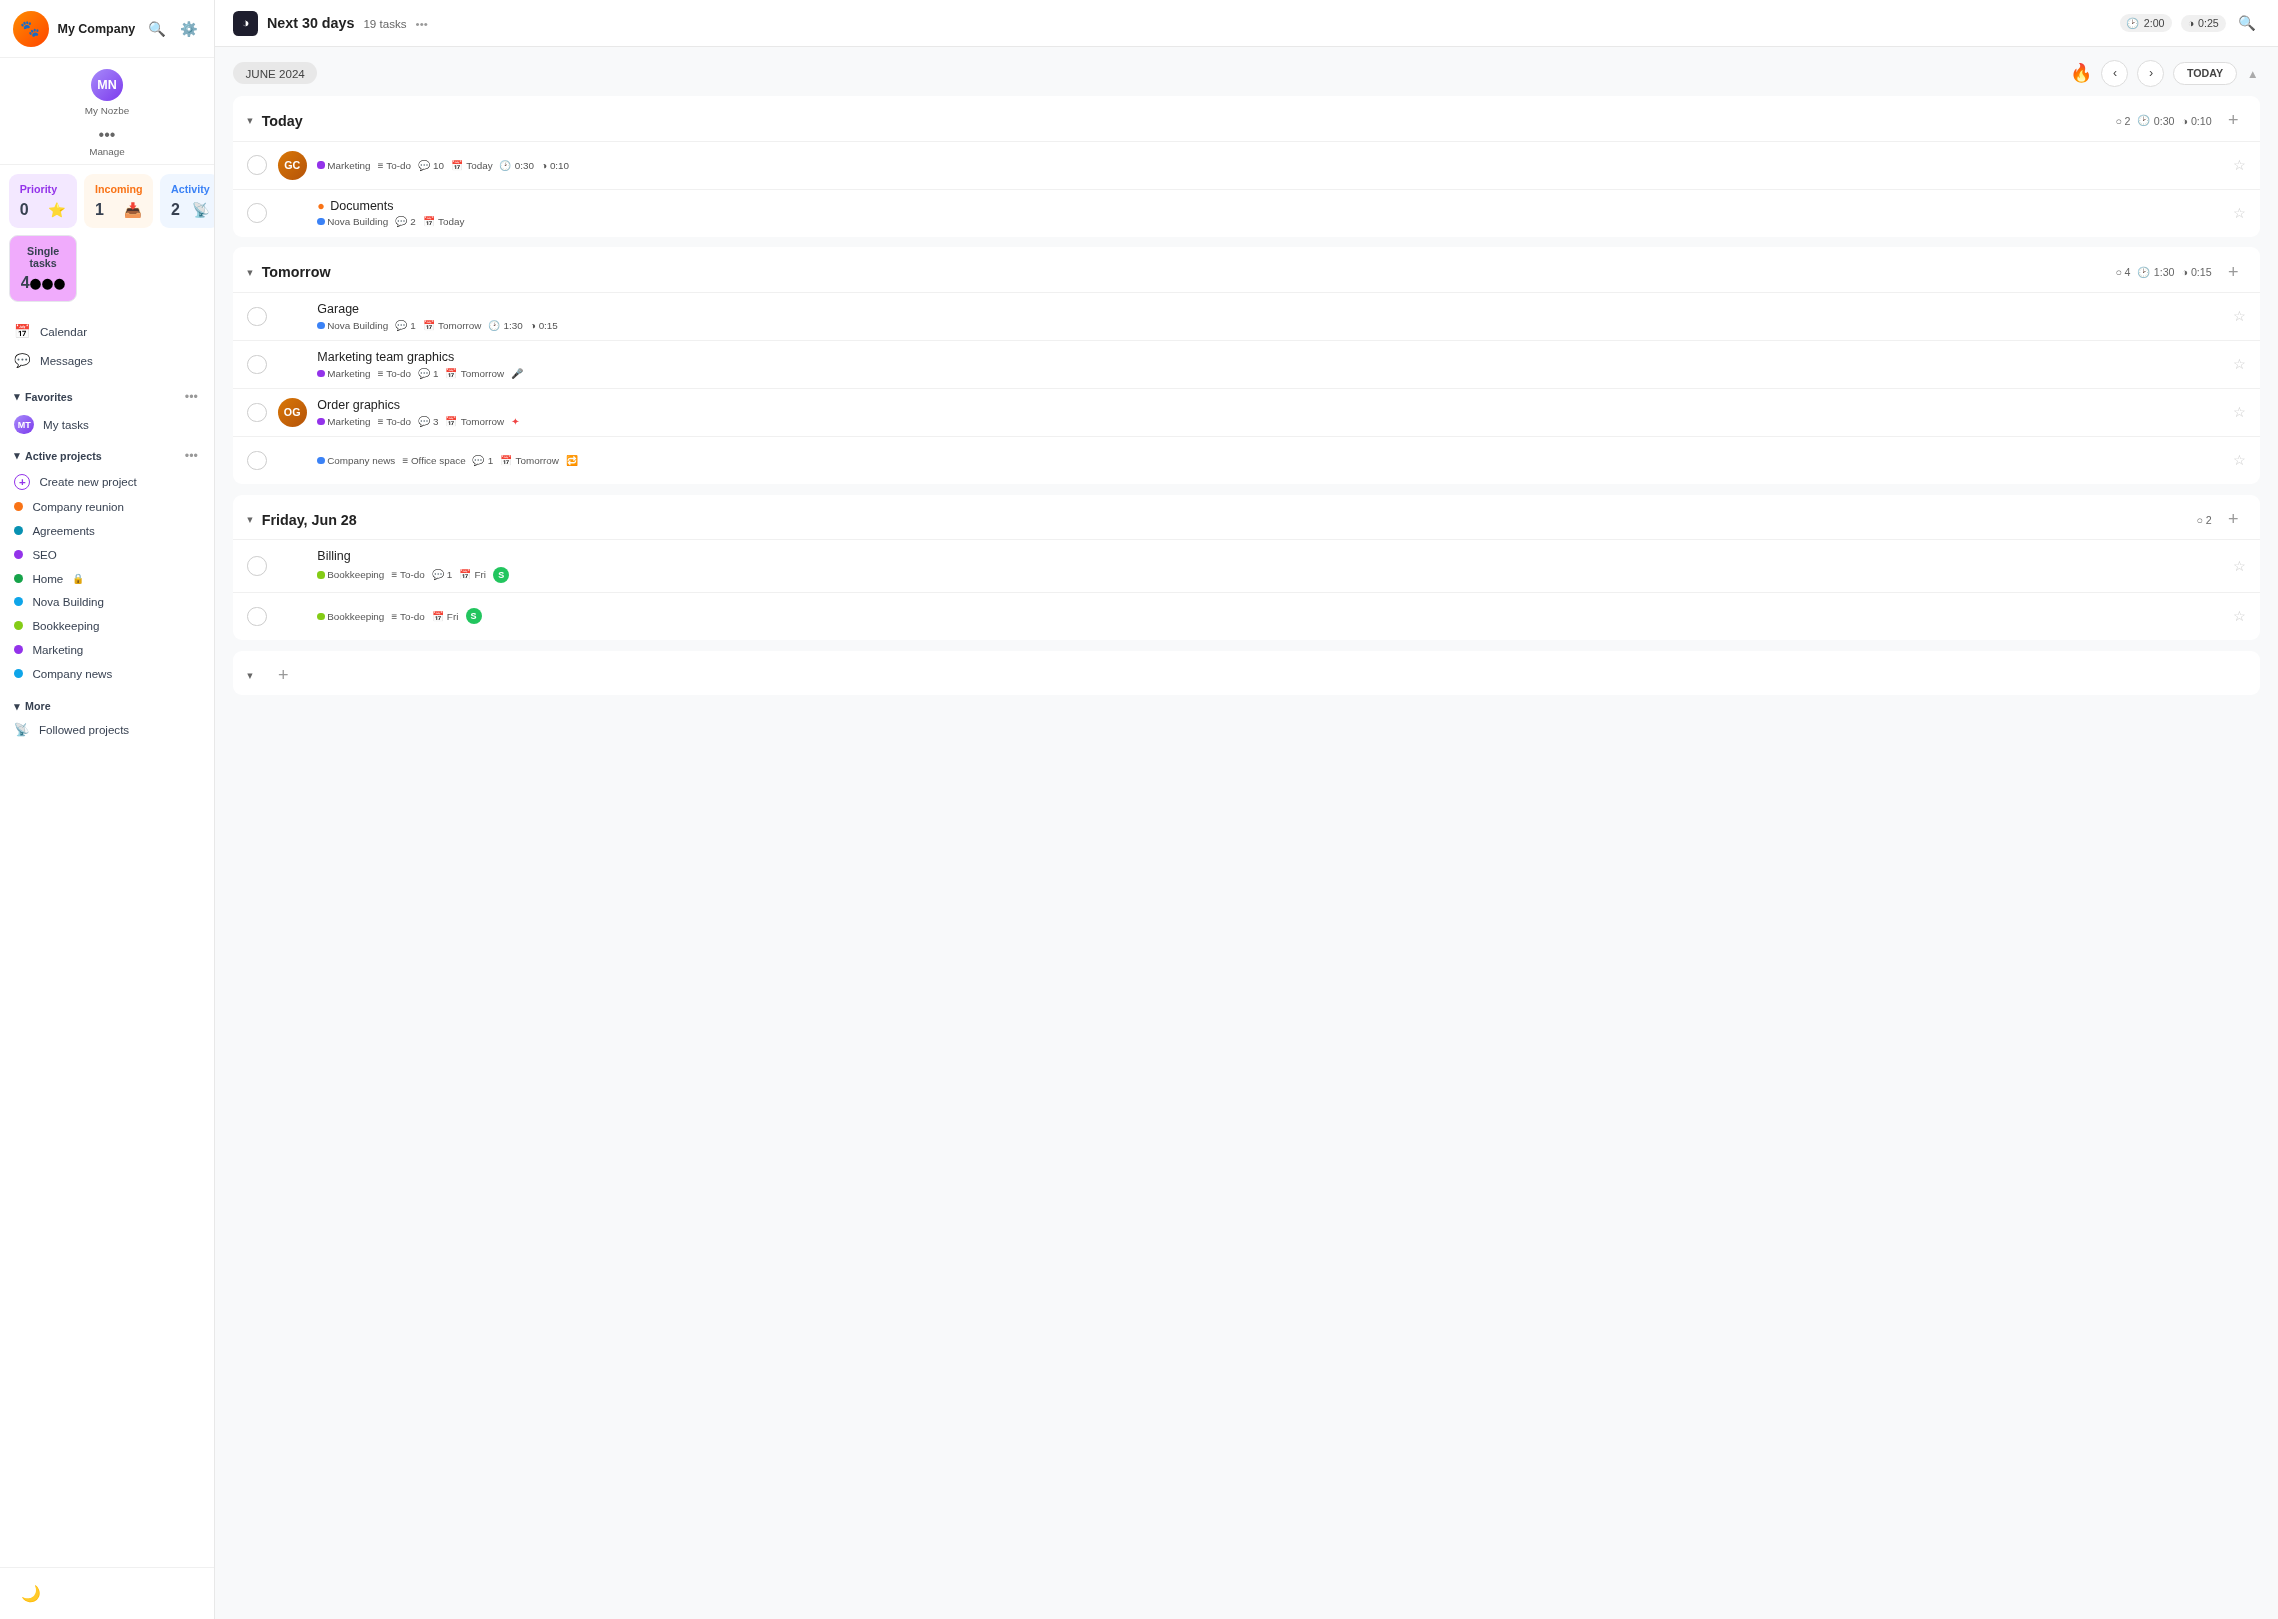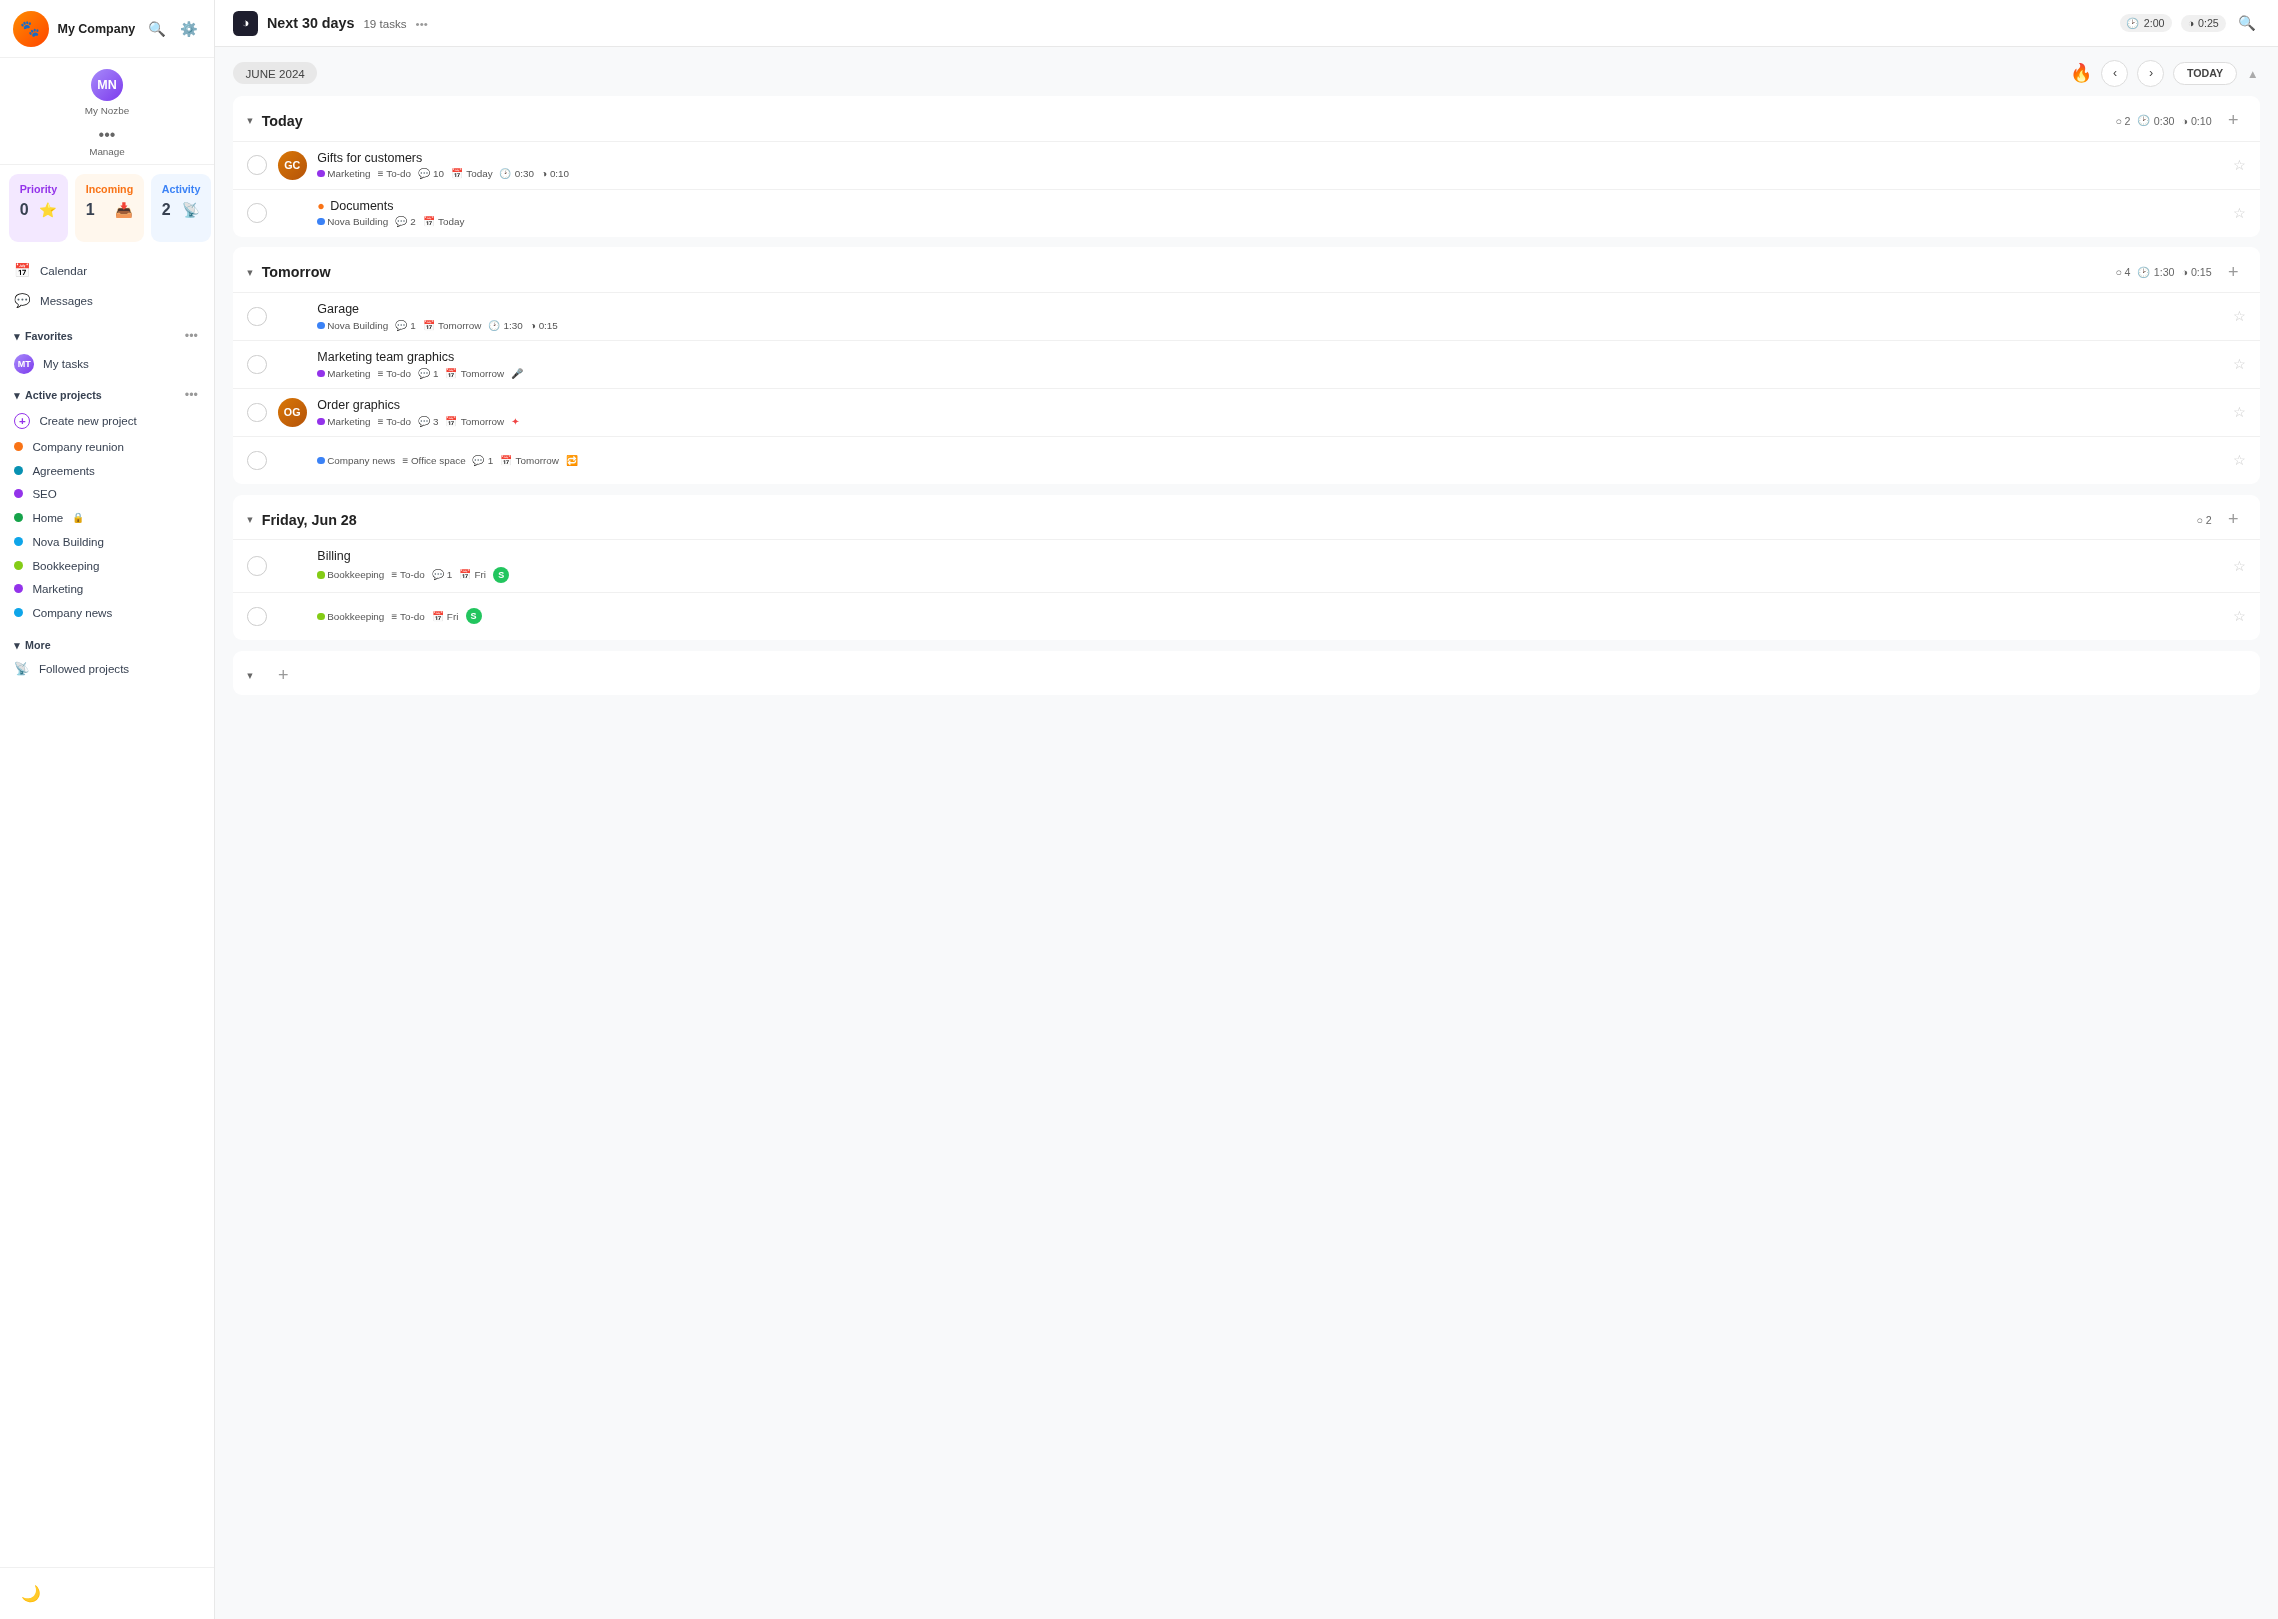--- a/index.html
+++ b/index.html
@@ -12,21 +12,21 @@
     .company-name { font-weight: 600; font-size: 12.5px; color: #222; flex: 1; }
     .sidebar-header-icons { display: flex; gap: 7.2px; }
     .icon-btn { width: 25px; height: 25px; border-radius: 5.4px; border: none; background: none; cursor: pointer; display: flex; align-items: center; justify-content: center; color: #666; font-size: 14.3px; }
     .user-avatar { width: 32px; height: 32px; border-radius: 50%; background: linear-gradient(135deg, #a78bfa, #7c3aed); display: flex; align-items: center; justify-content: center; color: white; font-size: 12.5px; font-weight: bold; }
     .user-name { font-size: 9.9px; color: #666; }
     .manage-btn { display: flex; flex-direction: column; align-items: center; gap: 1.8px; padding: 7.2px 12.5px; color: #666; border-bottom: 0.9px solid #f0f0f0; }
     .manage-icon { font-size: 16px; }
     .manage-label { font-size: 9.9px; }
 
     
-    .stats-cards { display: grid; grid-template-columns: 1fr 1fr 1fr 1fr; gap: 7.2px; padding: 9px; }
+    .stats-cards { display: grid; grid-template-columns: 1fr 1fr 1fr; gap: 7.2px; padding: 9px; }
     .stat-card { border-radius: 9px; padding: 9px 10.7px; cursor: pointer; }
     .stat-card.priority { background: #f3e8ff; }
     .stat-card.incoming { background: #fff7ed; }
     .stat-card.activity { background: #eff6ff; }
     .stat-card.single { background: #f0abfc; border: 0.9px solid #e5e7eb; text-align: center; }
     .stat-card-title { font-size: 10.7px; font-weight: 600; margin-bottom: 5.4px; }
     .stat-card.priority .stat-card-title { color: #9333ea; }
     .stat-card.incoming .stat-card-title { color: #f97316; }
     .stat-card.activity .stat-card-title { color: #3b82f6; }
     .stat-card.single .stat-card-title { color: #374151; }
@@ -307,23 +307,20 @@
             <span>0:10</span>
           </span>
         </div>
         <button class="add-btn">+</button>
       </div>
 
       <div class="task-row">
         <div class="task-checkbox"></div>
         <div class="task-avatar-placeholder" style="background:linear-gradient(135deg,#d97706,#b45309);">GC</div>
         <div class="task-content">
-          <div class="task-name">
-            <span>Gifts for customers</span>
-          </div>
           <div class="task-meta">
             <span class="meta-tag">
               <span class="meta-dot dot-purple"></span>
               <span>Marketing</span>
             </span>
             <span class="meta-tag">
               <span>≡</span>
               <span>To-do</span>
             </span>
             <span class="meta-tag">

